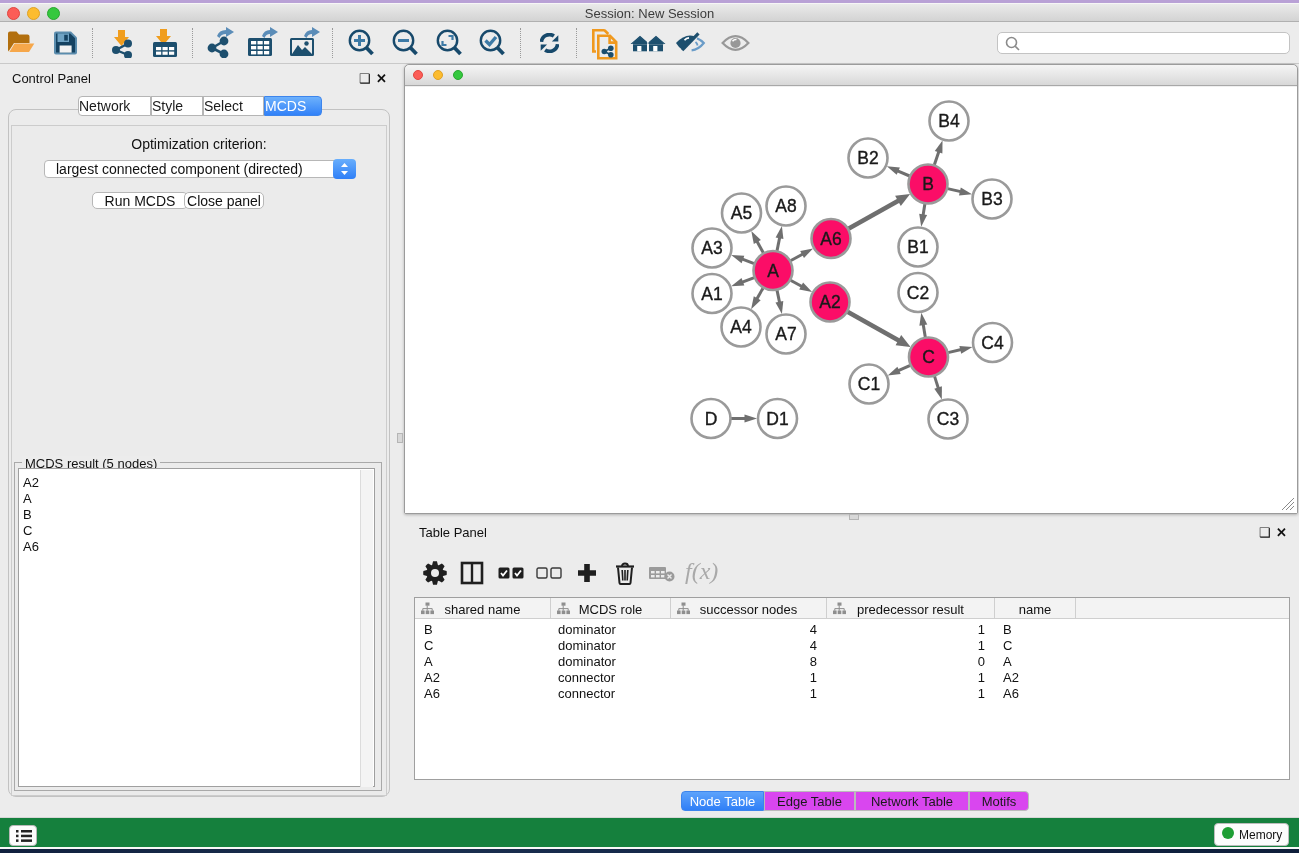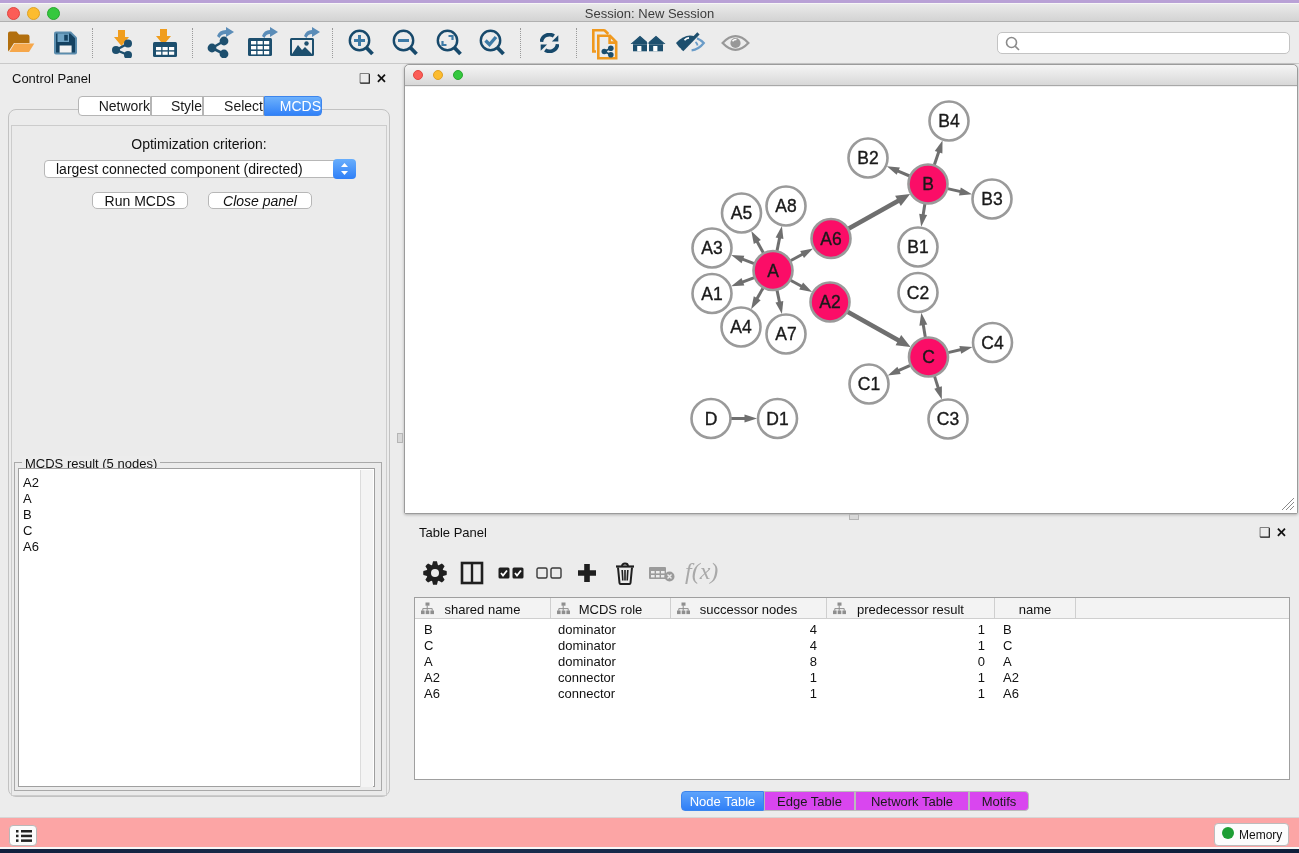--- a/index.html
+++ b/index.html
@@ -15,21 +15,21 @@
   #titlebar .tl { position:absolute; top:3px; width:13px; height:13px; border-radius:50%; }
   #title-text { left:0; top:6px; width:1299px; text-align:center; font-size:13px; color:#3c3c3c; }
   #toolbar { left:0; top:22px; width:1299px; height:42px; background:#ececec; border-bottom:1px solid #c9c9c9; }
   .tsep { position:absolute; top:6px; height:30px; width:0; border-left:1px dotted #9a9a9a; }
   #searchbox { position:absolute; left:997px; top:10px; width:293px; height:22px; background:#fff;
      border:1px solid #c3c3c3; border-radius:5px; }
   
   #cp-title { left:12px; top:71px; font-size:13px; color:#111; }
   .winbtns { position:absolute; font-size:13px; color:#111; }
   .tab { position:absolute; top:0; height:20px; background:#fff; border:1px solid #b5b5b5;
-     font-size:14px; color:#1a1a1a; text-align:right; line-height:19px; }
+     font-size:14px; color:#1a1a1a; text-align:left; line-height:19px; }
   .tab.sel { background:linear-gradient(#6db1fc,#3181f8); color:#fff; border-color:#3d85ec; }
   #cp-outer { left:8px; top:109px; width:382px; height:688px; background:#ececec;
      border:1px solid #c2c2c2; border-radius:8px; }
   #cp-inner { left:11px; top:125px; width:376px; height:671px; background:#ebebeb;
      border:1px solid #cccccc; }
   #opt-label { left:0; top:136px; width:398px; text-align:center; font-size:14px; color:#111; }
   #dropdown { left:44px; top:160px; width:311px; height:18px; background:#fff;
      border:1px solid #b7b7b7; border-radius:4px; font-size:14px; color:#111; line-height:17px;
      padding-left:11px; }
   #dd-btn { left:333px; top:159px; width:23px; height:20px; border-radius:4px;
@@ -61,21 +61,21 @@
   .hcol { position:absolute; top:0; height:21px; border-right:1px solid #cfcfcf; text-align:center;
      line-height:24px; }
   .hicon { position:absolute; left:6px; top:4px; }
   .trow { position:absolute; font-size:13px; color:#111; height:16px; line-height:16px; }
   .cellL { position:absolute; }
   .cellR { position:absolute; text-align:right; }
   .btab { position:absolute; top:0; height:20px; background:#d946ef; border:1px solid #bbb;
      font-size:13px; color:#1a1a1a; text-align:center; line-height:19px; }
   .btab.sel { background:linear-gradient(#5da3fb,#2f7ff7); color:#fff; border-color:#3d85ec; }
   
-  #statusbar { left:0; top:817px; width:1299px; height:32px; background:#fca5a5; border-top:1px solid #d6d6d6; border-bottom:2px solid #f8f8f8; }
+  #statusbar { left:0; top:817px; width:1299px; height:32px; background:#15803d; border-top:1px solid #d6d6d6; border-bottom:2px solid #f8f8f8; }
   #sb-listbtn { position:absolute; left:9px; top:7px; width:28px; height:21px; background:#fcfcfc;
      border:1px solid #b9b9b9; border-radius:4px; }
   #sb-mem { position:absolute; left:1214px; top:5px; width:75px; height:23px; background:#fcfcfc;
      border:1px solid #bcbcbc; border-radius:4px; font-size:12px; color:#111; line-height:23px; }
   #wallpaper-bottom { left:0; top:849px; width:1299px; height:4px;
      background:linear-gradient(90deg,#10203e,#1b3050 30%,#122547 60%,#0e1e3a); }
 </style>
 </head>
 <body>
 <div class="abs" id="wallpaper-top"></div>
@@ -266,21 +266,21 @@
 <div class="abs tab sel" style="left:264px; top:96px; width:58px; border-radius:0 4px 4px 0;">MCDS</div>
 <div class="abs" id="cp-inner"></div>
 <div class="abs" id="opt-label">Optimization criterion:</div>
 <div class="abs" id="dropdown">largest connected component (directed)</div>
 <div class="abs" id="dd-btn">
     <svg width="23" height="20">
       <path d="M11.5 4 L15 8 L8 8 Z M11.5 16 L15 12 L8 12 Z" fill="#fff"></path>
     </svg>
   </div>
 <div class="abs btn" style="left:92px; top:192px; width:96px;">Run MCDS</div>
-<div class="abs btn" style="left:208px; top:192px; width:104px;font-style:italic;">Close panel</div>
+<div class="abs btn" style="left:184px; top:192px; width:80px;">Close panel</div>
 <div class="abs" id="fieldset"></div>
 <div class="abs" id="fs-legend">MCDS result (5 nodes)</div>
 <div class="abs" id="fs-list">
   <div id="fs-scroll"></div>
   <div id="fs-items">A2<br>A<br>B<br>C<br>A6</div>
 </div>
 
 <div class="abs" id="net-win">
   <div id="net-titlebar">
     <div class="tl" style="left:8px; background:#fb5d57; border:1px solid #e14640;"></div>

